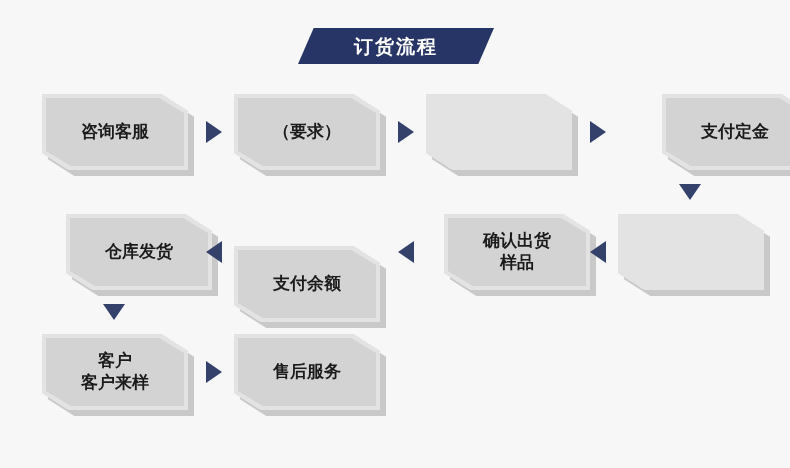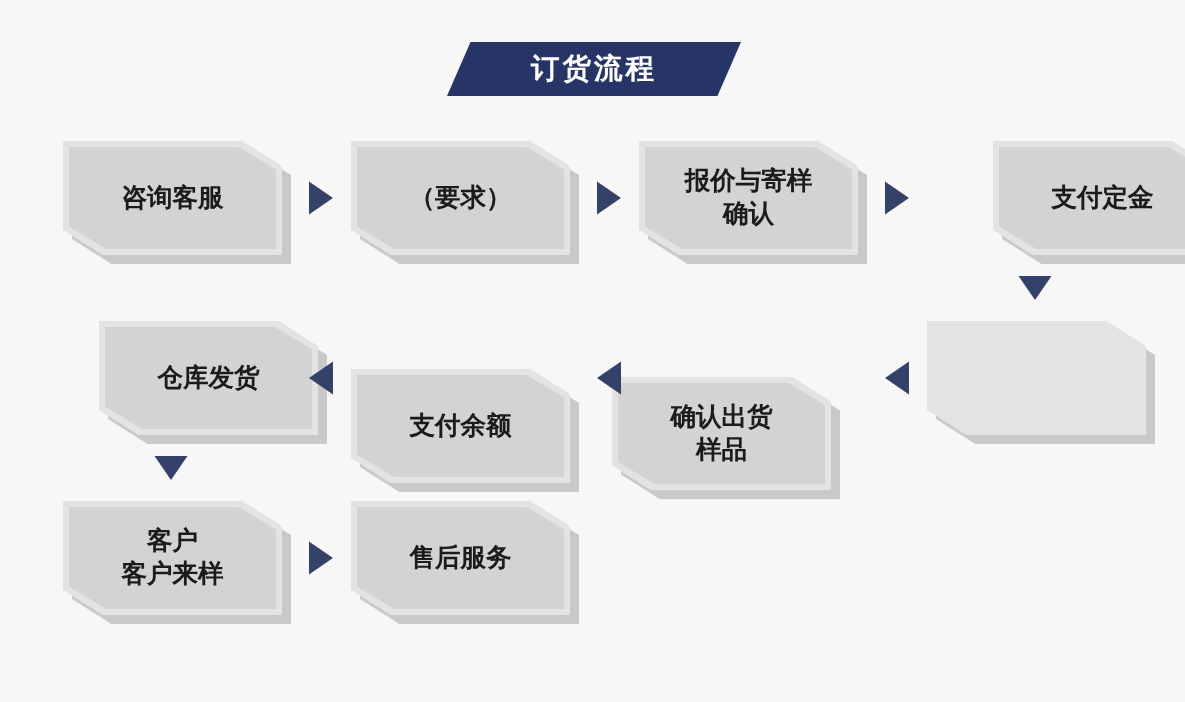--- a/index.html
+++ b/index.html
@@ -141,37 +141,33 @@
       <div class="node" style="left: 234px; top: 94px;">
         <div class="shadow"></div>
         <div class="outer"></div>
         <div class="inner">
           <div class="node-label">（要求）</div>
         </div>
       </div>
       <div class="node" style="left: 426px; top: 94px;">
         <div class="shadow"></div>
         <div class="outer"></div>
-        <div class="inner">
-          <div class="node-label">报价与寄样</div>
-          <div class="node-label">确认</div>
-        </div>
       </div>
       <div class="node" style="left: 618px; top: 94px; margin-left: 44px;">
         <div class="shadow"></div>
         <div class="outer"></div>
         <div class="inner">
           <div class="node-label">支付定金</div>
         </div>
       </div>
       <div class="node" style="left: 618px; top: 214px;">
         <div class="shadow"></div>
         <div class="outer"></div>
       </div>
-      <div class="node" style="left: 408px; top: 214px; margin-top: 37px;">
+      <div class="node" style="left: 444px; top: 214px;">
         <div class="shadow"></div>
         <div class="outer"></div>
         <div class="inner">
           <div class="node-label">确认出货</div>
           <div class="node-label">样品</div>
         </div>
       </div>
       <div class="node" style="left: 234px; top: 214px; margin-top: 32px;">
         <div class="shadow"></div>
         <div class="outer"></div>

